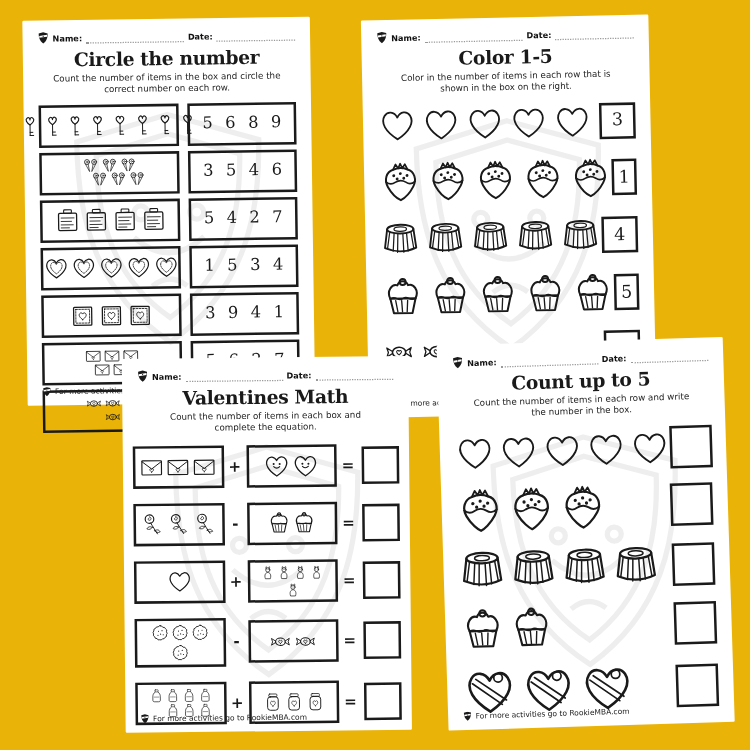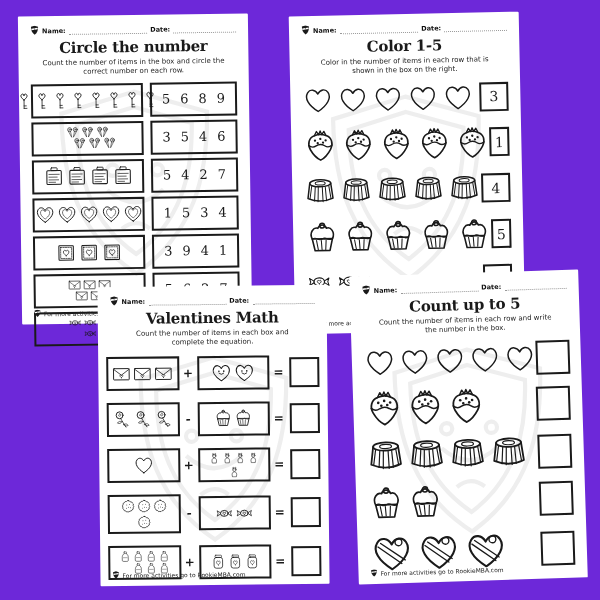--- a/index.html
+++ b/index.html
@@ -1,16 +1,16 @@
 <!DOCTYPE html>
 <html><head>
 <meta charset="utf-8">
 <style>
   html,body{margin:0;padding:0;background:#000;}
-  #stage{position:relative;width:600px;height:600px;background:#6d28d9;overflow:hidden;
+  #stage{position:relative;width:600px;height:600px;background:#eab308;overflow:hidden;
          font-family:"DejaVu Sans","Liberation Sans",sans-serif;color:#1a1a1a;}
   .sheet{position:absolute;background:#fff;border-radius:1px;}
   #sheet1{left:20px;top:15px;width:230px;height:308px;transform:rotate(-0.8deg);z-index:1;}
   #sheet2{left:292px;top:14px;width:230px;height:318px;transform:rotate(-1.2deg);z-index:2;}
   #sheet3{left:99px;top:286px;width:229px;height:299px;transform:rotate(-0.6deg);z-index:4;}
   #sheet4{left:354px;top:273px;width:229px;height:308px;transform:rotate(-1.8deg);z-index:3;}
   .sheet > *{position:relative;z-index:1;}
   .watermark{position:absolute;left:50%;top:55%;width:168px;height:198px;
              transform:translate(-50%,-50%);stroke:#1a1a1a;fill:none;stroke-width:3;
              opacity:0.07;z-index:0;}

